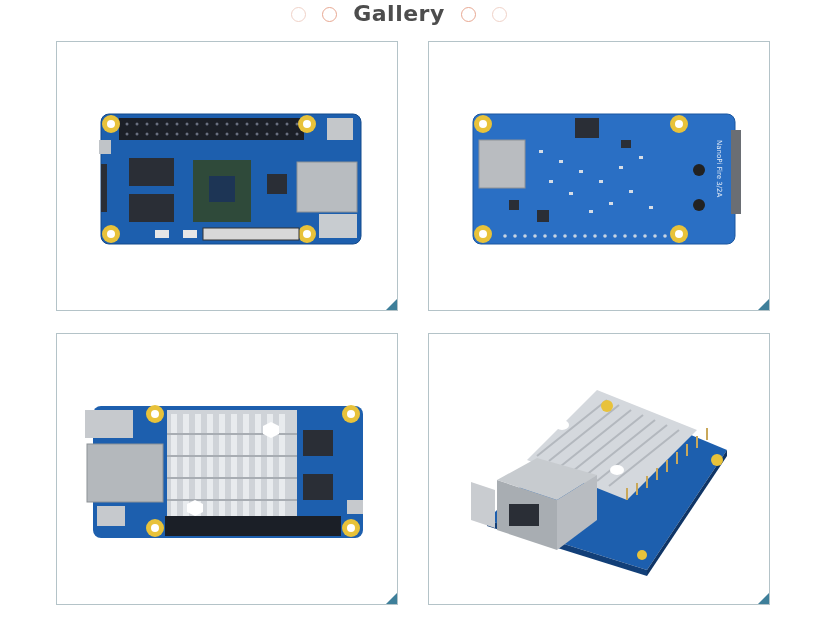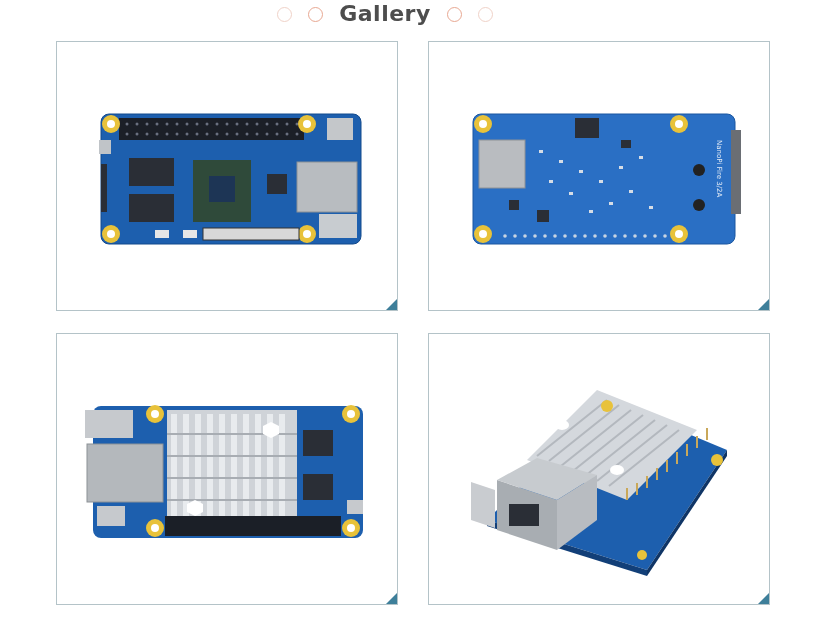--- a/index.html
+++ b/index.html
@@ -1,17 +1,17 @@
 <!DOCTYPE html>
 <html><head>
 <meta charset="utf-8">
 <style>
   html, body { margin:0; padding:0; background:#ffffff; }
   body { width:826px; height:627px; position:relative; overflow:hidden; font-family:"DejaVu Sans", sans-serif; }
-  .header { position:absolute; top:0; left:0; width:770px; height:28px; display:flex; align-items:center; justify-content:center; }
+  .header { position:absolute; top:0; left:14px; width:770px; height:28px; display:flex; align-items:center; justify-content:center; }
   .circ { width:15px; height:15px; border-radius:50%; border:1.5px solid; box-sizing:border-box; margin:0 8px; }
   .title { font-family:"DejaVu Sans", sans-serif; font-weight:bold; font-size:22px; color:#4d4d4d; margin:0 8px; letter-spacing:0.5px; line-height:22px; }
   .frame { position:absolute; border:1.5px solid #b4c3c8; box-sizing:border-box; background:#fff; overflow:hidden; }
   .frame .corner { position:absolute; right:0; bottom:0; width:0; height:0; border-left:11px solid transparent; border-bottom:11px solid #3e7f9a; }
   .board { position:absolute; }
   svg { display:block; }
 </style>
 </head>
 <body>
 

